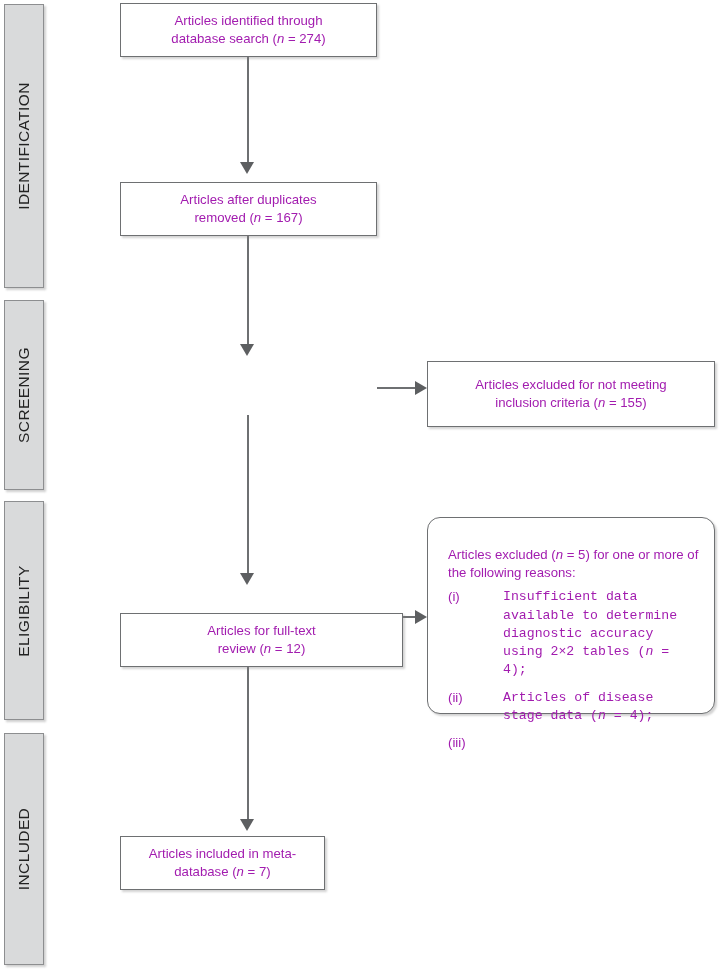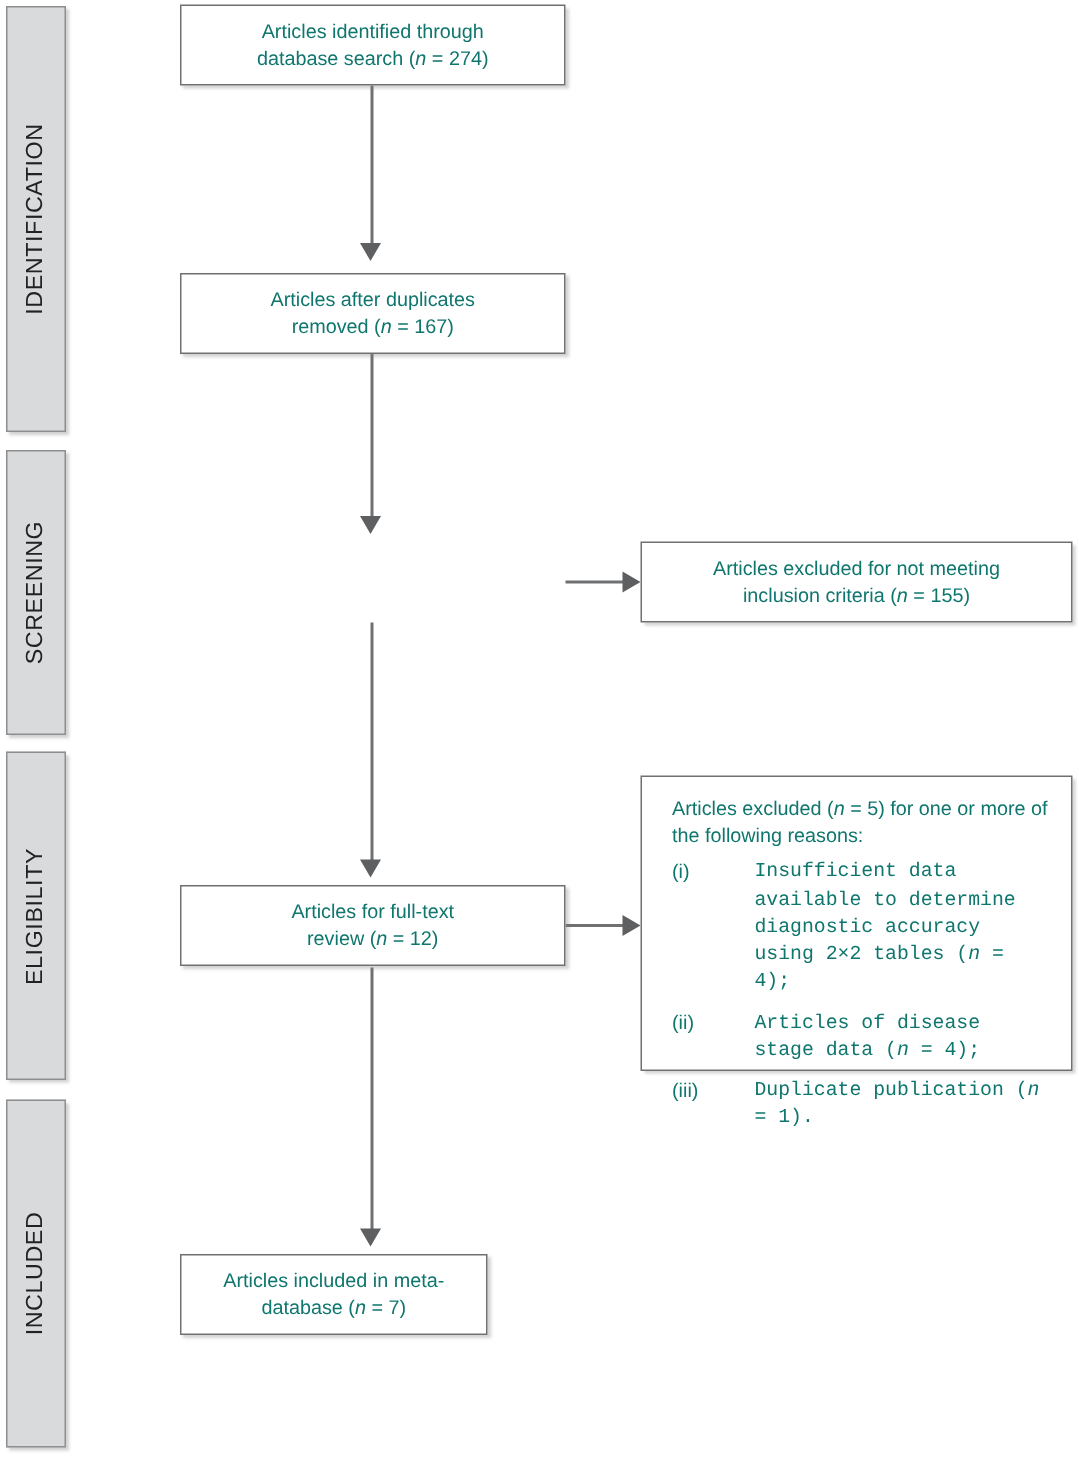--- a/index.html
+++ b/index.html
@@ -49,32 +49,33 @@
     background: #ffffff;
     border: 1.6px solid #6e7072;
     box-sizing: border-box;
     box-shadow: 2px 2px 2px rgba(130,130,130,0.35);
     display: flex;
     align-items: center;
     justify-content: center;
     text-align: center;
     font-size: 13.2px;
     line-height: 1.35;
-    color: #0f766e;
+    color: #a21caf;
     padding: 4px 8px;
   }
   .flow-box .box-text {
     display: block;
     width: 100%;
   }
 
   .reasons-box {
     display: block;
     text-align: left;
-    padding: 12px 10px 10px 20px;
+    padding: 28px 10px 10px 20px;
+    border-radius: 13px;
   }
   .reasons-intro {
     font-size: 13.2px;
     line-height: 1.38;
     margin: 0 0 6px 0;
     max-width: 252px;
   }
   .reason-row {
     display: flex;
     align-items: flex-start;
@@ -170,28 +171,28 @@
   </div>
 
   <div class="flow-box" style="left:120px; top:182px; width:257px; height:54px;">
     <span class="box-text">
       <span>Articles after duplicates</span><br>
       <span>removed (</span><i>n</i><span> = 167)</span>
     </span>
   </div>
 
 
-  <div class="flow-box" style="left:427px; top:361px; width:288px; height:54px;">
+  <div class="flow-box" style="left:427px; top:361px; width:288px; height:66px;">
     <span class="box-text">
       <span>Articles excluded for not meeting</span><br>
       <span>inclusion criteria (</span><i>n</i><span> = 155)</span>
     </span>
   </div>
 
-  <div class="flow-box" style="left:120px; top:590px; width:257px; height:54px;">
+  <div class="flow-box" style="left:120px; top:613px; width:283px; height:54px;">
     <span class="box-text">
       <span>Articles for full-text</span><br>
       <span>review (</span><i>n</i><span> = 12)</span>
     </span>
   </div>
 
   <div class="flow-box reasons-box" style="left:427px; top:517px; width:288px; height:197px;">
 
     <p class="reasons-intro"><span>Articles excluded (</span><i>n</i><span> = 5) for one or more of the following reasons:</span></p>
 
@@ -200,21 +201,20 @@
       <span class="reason-text"><span>Insufficient data available to determine diagnostic accuracy using 2×2 tables (</span><i>n</i><span> = 4);</span></span>
     </div>
 
     <div class="reason-row">
       <span class="reason-marker">(ii)</span>
       <span class="reason-text"><span>Articles of disease stage data (</span><i>n</i><span> = 4);</span></span>
     </div>
 
     <div class="reason-row">
       <span class="reason-marker">(iii)</span>
-      <span class="reason-text"><span>Duplicate publication (</span><i>n</i><span> = 1).</span></span>
     </div>
   </div>
 
   <div class="flow-box" style="left:120px; top:836px; width:205px; height:54px;">
     <span class="box-text">
       <span>Articles included in meta-</span><br>
       <span>database (</span><i>n</i><span> = 7)</span>
     </span>
   </div>
 

